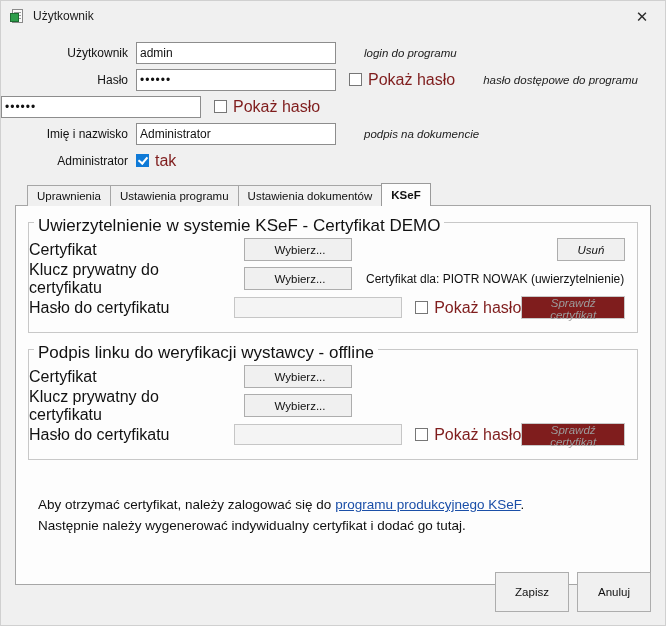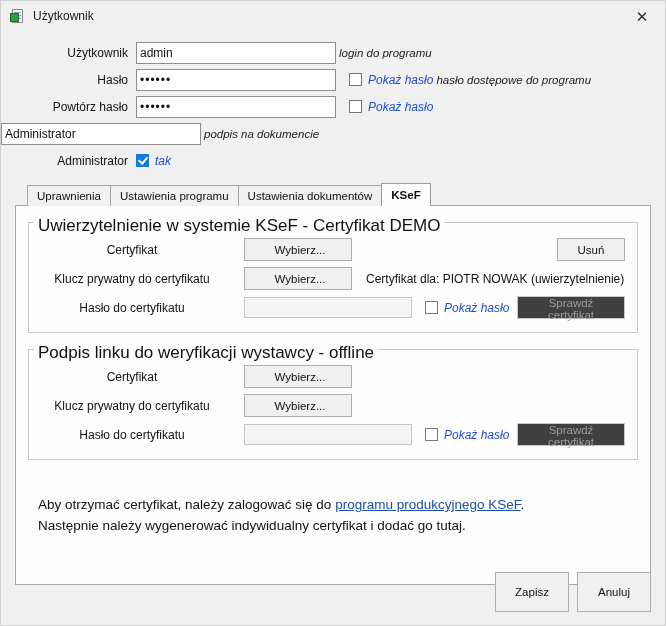--- a/index.html
+++ b/index.html
@@ -106,21 +106,21 @@
     padding: 10px 3px;
     color: #111;
     outline: none;
     border-radius: 0;
   }
   .w200 { width: 200px; }
   .hint {
     font-style: italic;
     font-size: 11.5px;
     color: #222;
-    margin-left: 3px;
+    margin-left: 28px;
     white-space: nowrap;
   }
   .chkwrap {
     display: flex;
     align-items: center;
     margin-left: 13px;
     white-space: nowrap;
   }
   .chk {
     width: 13px;
@@ -140,21 +140,21 @@
     content: "";
     position: absolute;
     left: 3px;
     top: 0px;
     width: 4px;
     height: 7px;
     border: solid #fff;
     border-width: 0 2px 2px 0;
     transform: rotate(40deg);
   }
-  .chklabel { font-size: 12px; color: #1d4ed8; font-style: italic; }
+  .chklabel { font-size: 16px; color: #7f1d1d; }
   .dots {
     letter-spacing: 1px;
     font-size: 12px;
   }
   
   .tabstrip {
     display: flex;
     align-items: flex-end;
     margin: 9px 0 0 26px;
     height: 23px;
@@ -205,57 +205,57 @@
     font-size: 17px;
     color: #111;
   }
   .grow {
     display: flex;
     align-items: center;
     height: 29px;
   }
   .glbl {
     width: 215px;
-    text-align: center;
+    text-align: left;
     padding-right: 9px;
     box-sizing: border-box;
-    font-size: 12px;
+    font-size: 16px;
     color: #111;
   }
   .btn {
     font-family: "Liberation Sans", sans-serif;
     font-size: 11.5px;
     background: #f0f0f0;
     border: 1px solid #adadad;
     color: #111;
     height: 23px;
     min-width: 68px;
     padding: 0 8px;
     box-sizing: border-box;
   }
   .btn.wide { width: 108px; padding-left: 12px; }
   .btn.disabled {
     color: #9c9c9c;
     border-color: #c9c9c9;
-    background: #404040;
+    background: #7f1d1d;
   }
   .info-text {
     font-size: 12px;
     color: #111;
     margin-left: 14px;
     white-space: nowrap;
   }
   .pwfield {
     width: 168px;
     height: 21px;
     box-sizing: border-box;
     border: 1px solid #c6c6c6;
     background: #f4f4f4;
   }
-  .spacer-right { margin-left: auto; margin-right: 12px; }
+  .spacer-right { margin-left: auto; margin-right: 12px; font-style: italic; }
   .mlauto { margin-left: auto; }
   
   .note {
     margin: 34px 22px 0 22px;
     font-size: 13.5px;
     line-height: 21px;
     color: #111;
   }
   .link {
     color: #1b4fa8;
@@ -303,29 +303,29 @@
       <div class="lbl">Hasło</div>
       <input class="txt w200 dots" value="••••••" style="">
       <div class="chkwrap">
         <span class="chk"></span>
         <span class="chklabel">Pokaż hasło</span>
       </div>
       <div class="hint">hasło dostępowe do programu</div>
     </div>
 
     <div class="row">
-      <div class="lbl">Powtórz hasło</div>
       <input class="txt w200 dots" value="••••••" style="">
       <div class="chkwrap">
         <span class="chk"></span>
         <span class="chklabel">Pokaż hasło</span>
       </div>
     </div>
 
     <div class="row">
+      <div class="lbl">Imię i nazwisko</div>
       <input class="txt w200" value="Administrator" style="">
       <div class="hint">podpis na dokumencie</div>
     </div>
 
     <div class="row">
       <div class="lbl">Administrator</div>
       <div class="chkwrap" style="margin-left:0;">
         <span class="chk checked"></span>
         <span class="chklabel">tak</span>
       </div>

